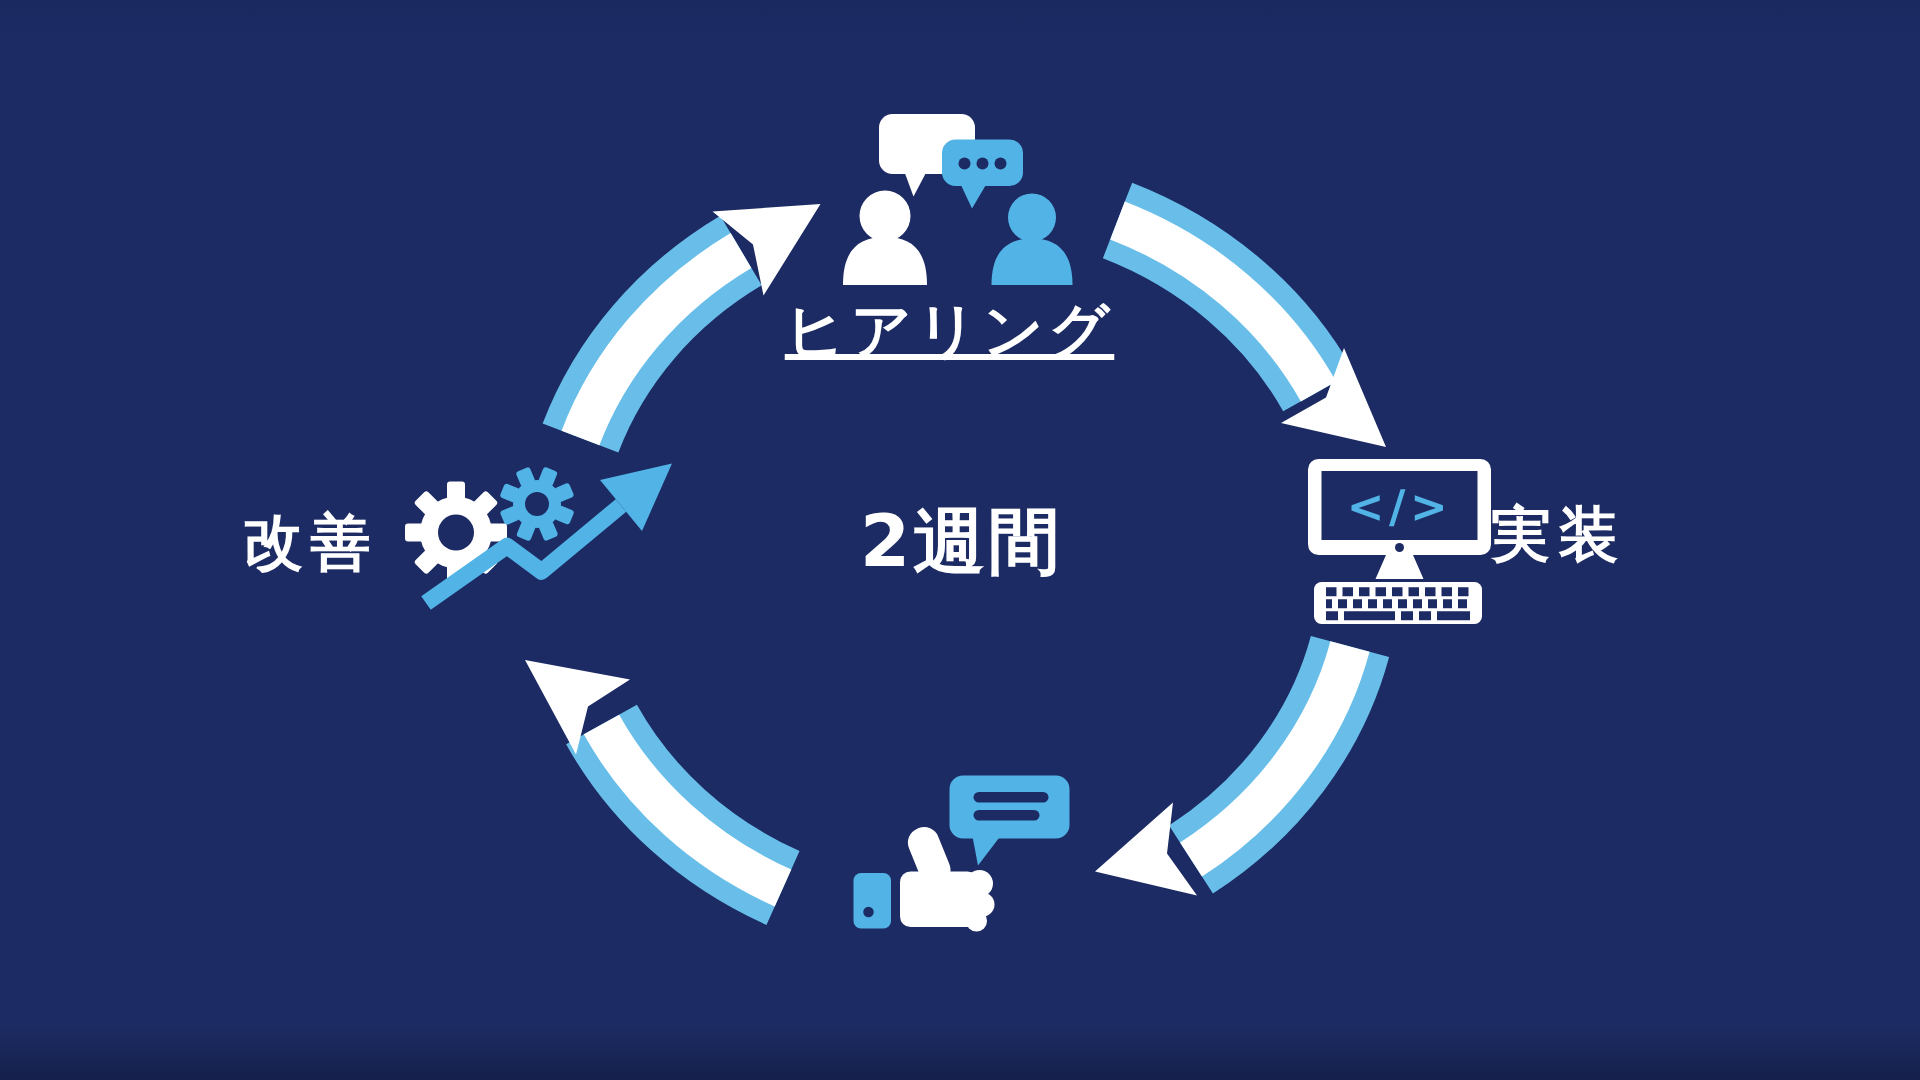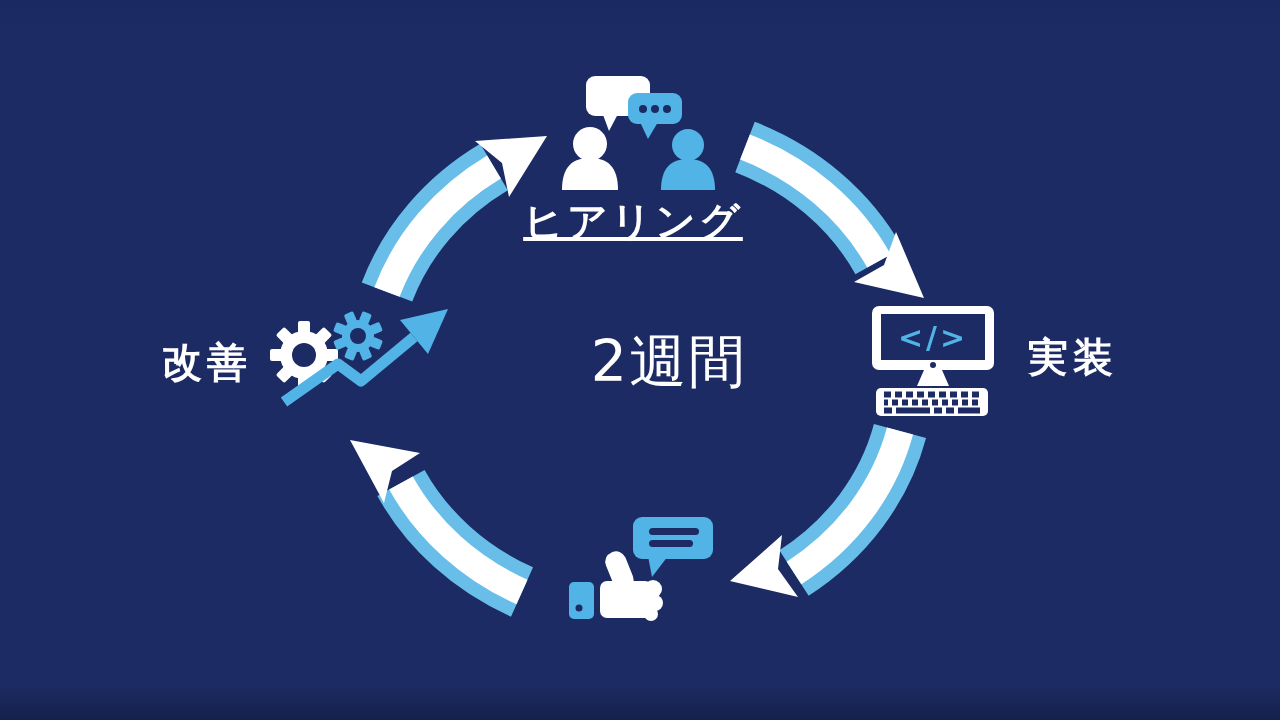--- a/index.html
+++ b/index.html
@@ -22,23 +22,23 @@
   .band-inner{stroke-width:27px;}
   .lbl{
     position:absolute;
     transform:translate(-50%,-50%);
     color:var(--white);
     font-weight:700;
     white-space:nowrap;
     line-height:1;
   }
   .lbl-stage{font-size:40px;letter-spacing:3px;}
-  .lbl-center{font-size:57px;font-weight:400;letter-spacing:2px;margin-left:28px;}
+  .lbl-center{font-size:48px;font-weight:700;letter-spacing:2px;}
   #lbl-hearing{left:633px;top:221px;text-decoration:underline;}
-  #lbl-implementation{left:1073px;top:357px;letter-spacing:5px;}
+  #lbl-implementation{left:1039px;top:357px;letter-spacing:5px;}
   #lbl-feedback{left:641px;top:648px;}
   #lbl-improvement{left:207px;top:351px;letter-spacing:5px;margin-top:11px;}
   #lbl-center{left:641px;top:361px;}
   .code-glyph{
     font-family:"DejaVu Sans","Liberation Sans",sans-serif;
     font-weight:700;font-size:30px;letter-spacing:3px;
     fill:var(--accent);
   }
 </style>
 </head>

